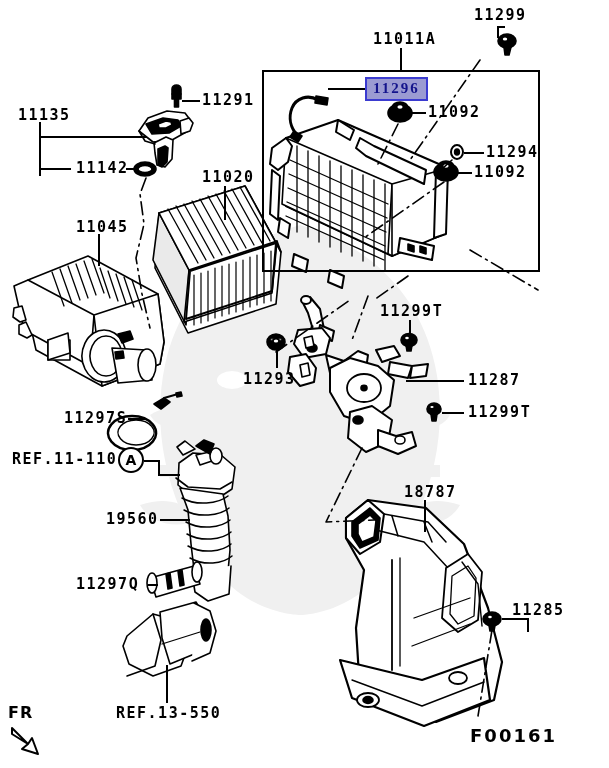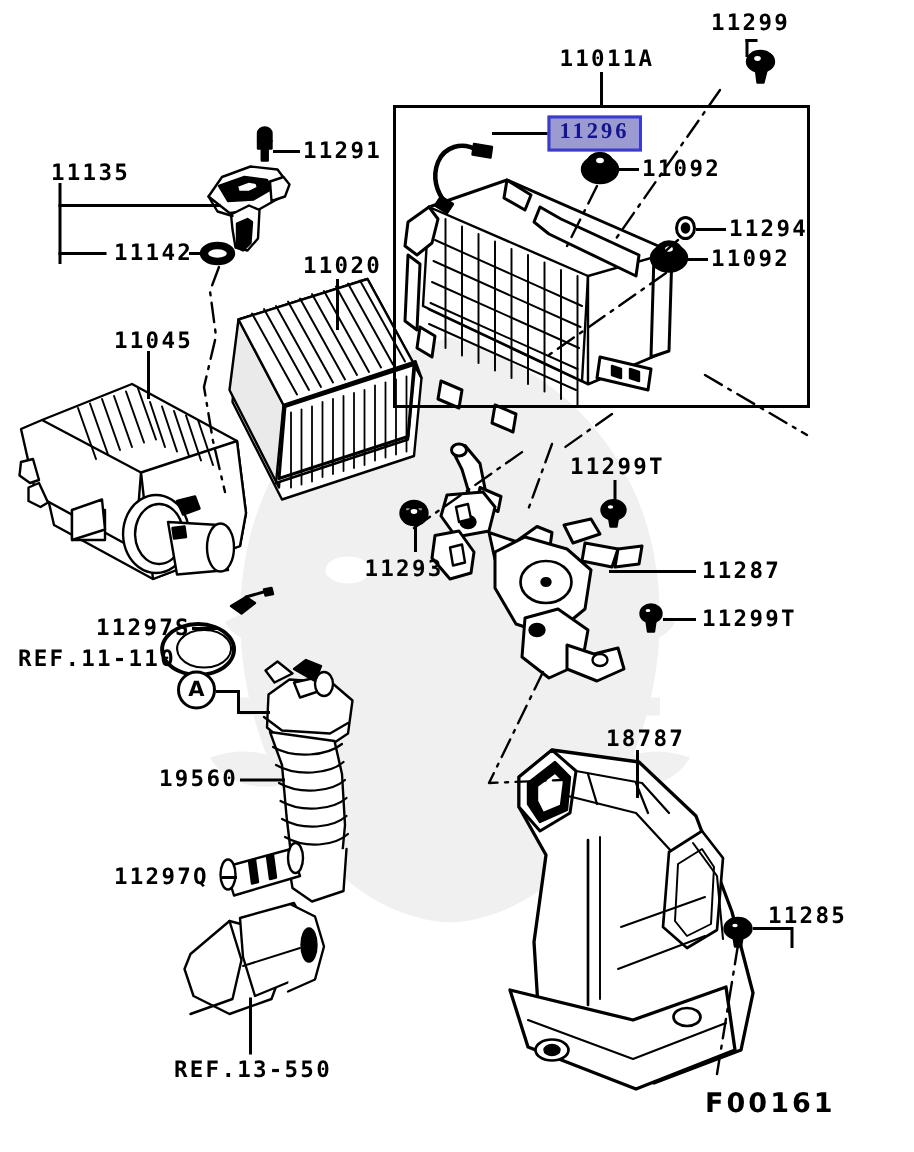--- a/index.html
+++ b/index.html
@@ -453,36 +453,42 @@
   <div class="ln v" style="left:166px;top:665px;height:38px;"></div>
   <div class="ln h" style="left:144px;top:460px;width:16px;"></div>
   <div class="ln h" style="left:158px;top:474px;width:22px;"></div>
   <div class="ln v" style="left:158px;top:460px;height:15px;"></div>
 
   <div class="lbl" style="left:474px;top:8px;">11299</div>
   <div class="lbl" style="left:373px;top:32px;">11011A</div>
   <div class="lbl" style="left:202px;top:93px;">11291</div>
   <div class="lbl hl" style="left:365px;top:77px;font-family:Liberation Serif, serif;">11296</div>
   <div class="lbl" style="left:428px;top:105px;">11092</div>
-  <div class="lbl" style="left:18px;top:108px;margin-left:16px;">11135</div>
+  <div class="lbl" style="left:18px;top:108px;">11135</div>
   <div class="lbl" style="left:486px;top:145px;">11294</div>
   <div class="lbl" style="left:474px;top:165px;">11092</div>
   <div class="lbl" style="left:76px;top:161px;">11142</div>
   <div class="lbl" style="left:202px;top:170px;">11020</div>
   <div class="lbl" style="left:76px;top:220px;">11045</div>
   <div class="lbl" style="left:380px;top:304px;">11299T</div>
   <div class="lbl" style="left:243px;top:372px;">11293</div>
   <div class="lbl" style="left:468px;top:373px;">11287</div>
   <div class="lbl" style="left:468px;top:405px;">11299T</div>
   <div class="lbl" style="left:64px;top:411px;">11297S</div>
-  <div class="lbl" style="left:12px;top:432px;">REF.11-110</div>
+  <div class="lbl" style="left:12px;top:452px;">REF.11-110</div>
   <div class="lbl" style="left:404px;top:485px;">18787</div>
   <div class="lbl" style="left:106px;top:512px;">19560</div>
   <div class="lbl" style="left:76px;top:577px;">11297Q</div>
   <div class="lbl" style="left:512px;top:603px;">11285</div>
   <div class="lbl" style="left:116px;top:706px;">REF.13-550</div>
 
   <div class="refcirc" style="left:118px;top:447px;">A</div>
 
+  <div id="frmark">
+    <span class="frtxt">FR</span>
+    <svg width="40" height="34" viewBox="0 0 40 34">
+      <path d="M4 4 L20 20 L24 14 L30 30 L14 25 L20 20 L4 10 Z" fill="#ffffff" stroke="#000000" stroke-width="2" stroke-linejoin="round"></path>
+    </svg>
+  </div>
 
   <div id="sheetcode">F00161</div>
 
 </div>
 
 </body></html>

